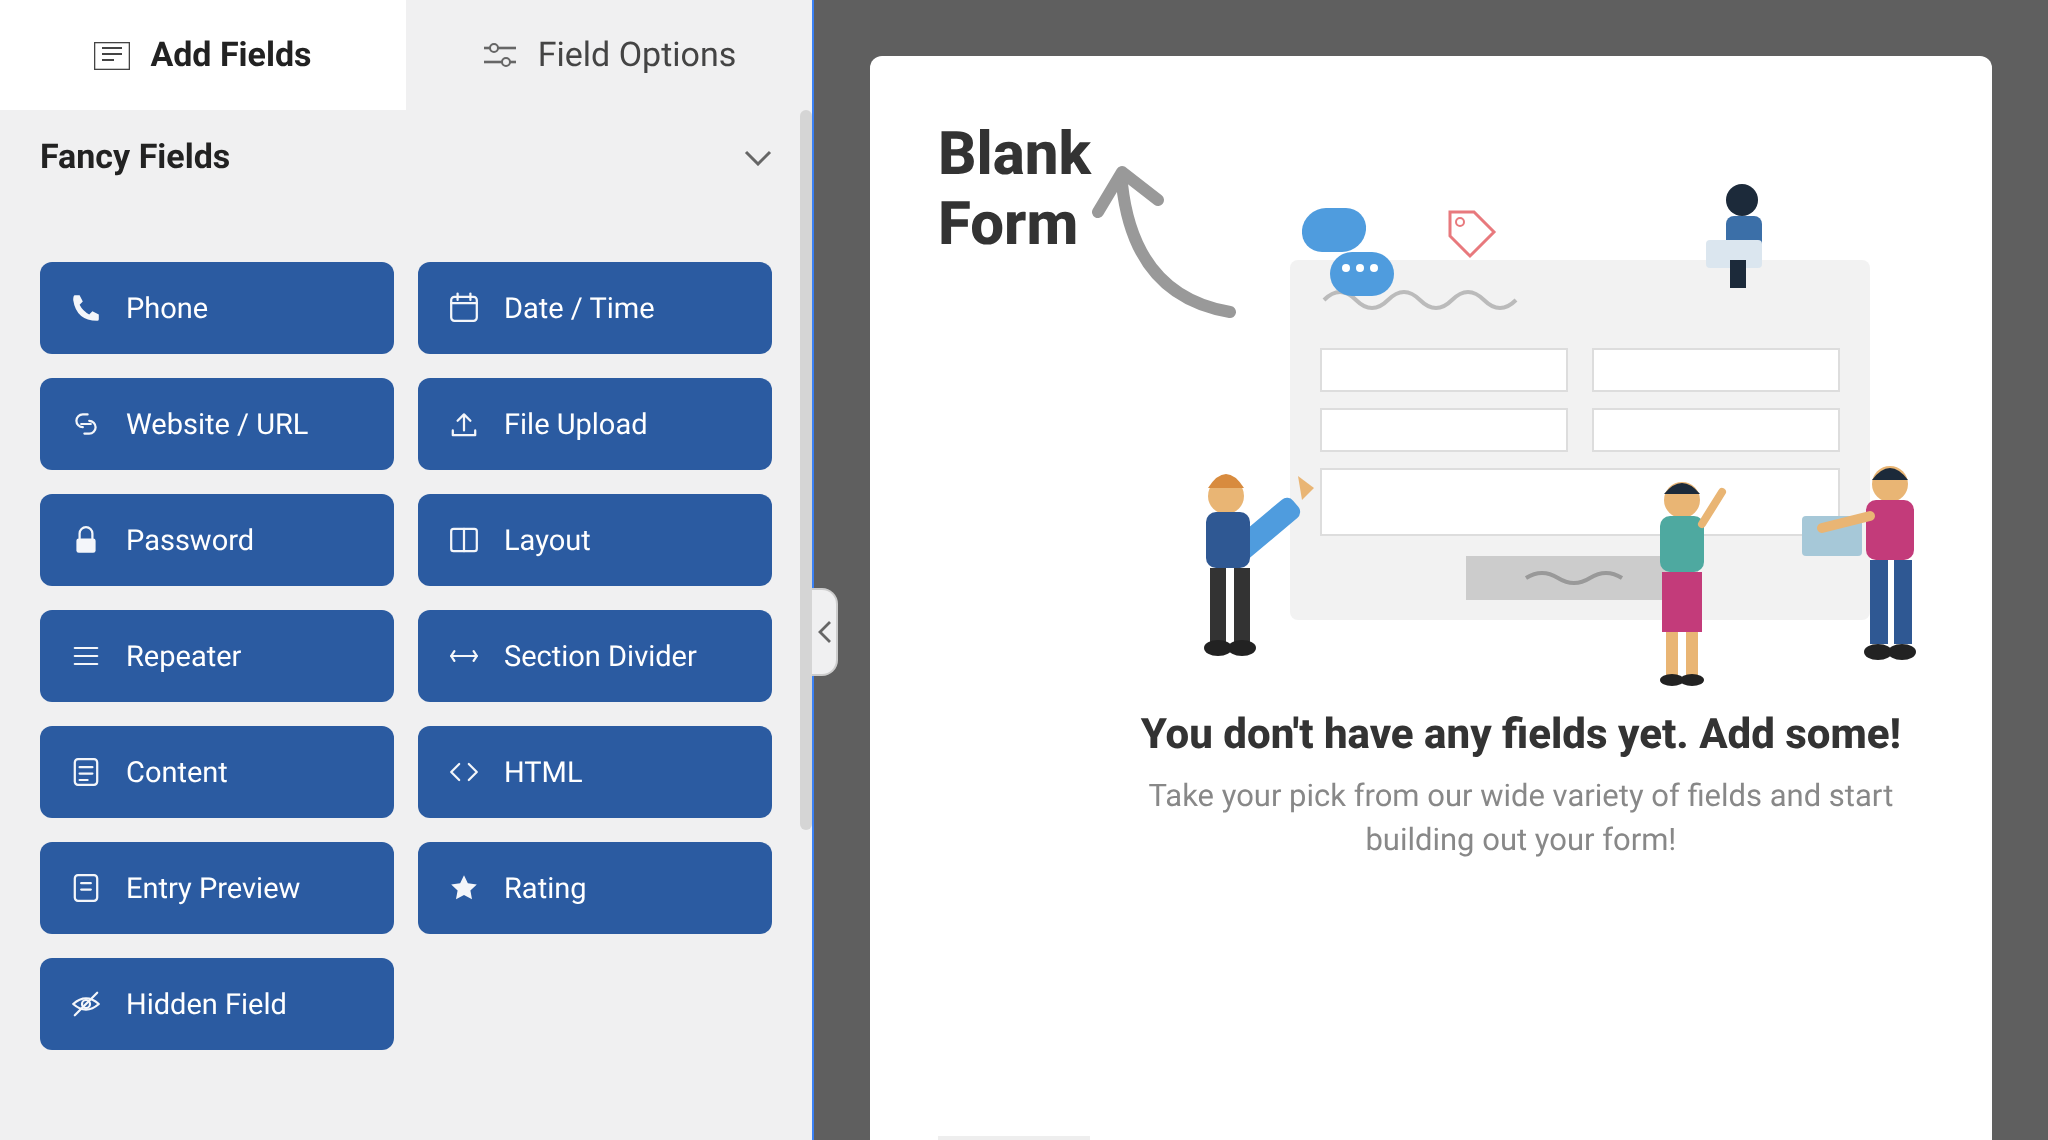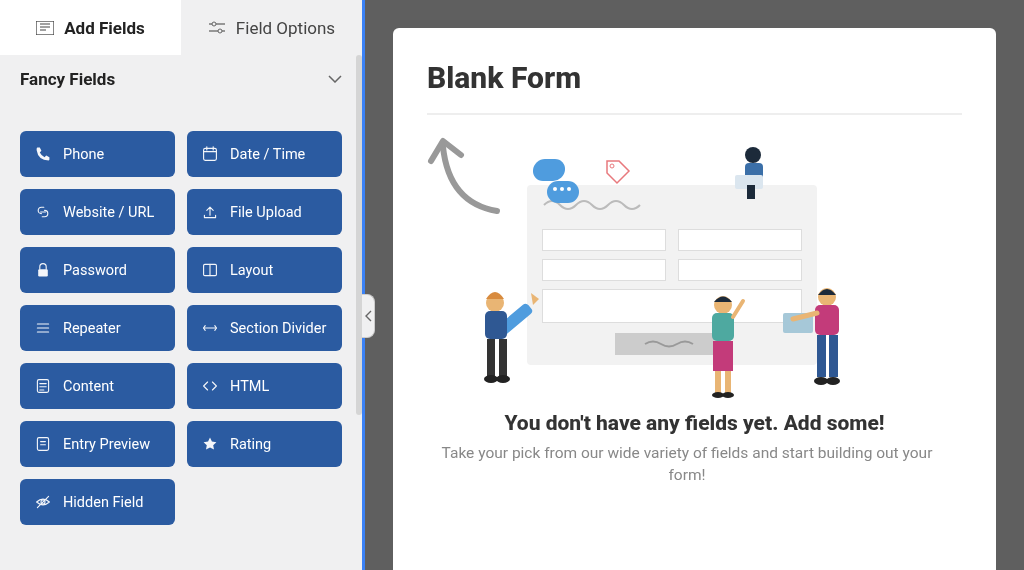--- a/index.html
+++ b/index.html
@@ -1,31 +1,31 @@
 <!DOCTYPE html>
 <html><head>
 <meta charset="utf-8">
 <style>
 * { margin: 0; padding: 0; box-sizing: border-box; font-family: -apple-system, BlinkMacSystemFont, "Segoe UI", Roboto, sans-serif; }
 body { width: 1024px; height: 570px; display: flex; overflow: hidden; background: #f0f0f1; }
-.sidebar { width: 365px; background: #f0f0f1; display: flex; flex-direction: column; border-right: 3px solid #3b82f6; position: relative; }
+.sidebar { width: 407px; background: #f0f0f1; display: flex; flex-direction: column; border-right: 1px solid #3b82f6; position: relative; }
 .tabs { display: flex; height: 55px; }
 .tab { flex: 1; display: flex; align-items: center; justify-content: center; gap: 10px; cursor: pointer; font-size: 17px; color: #444; }
 .tab.active { background: #fff; font-weight: 700; color: #222; }
 .tab .ticon { display: inline-flex; }
 .section-header { display: flex; align-items: center; justify-content: space-between; padding: 14px 20px 10px; cursor: pointer; }
 .section-header span { font-size: 17px; font-weight: 700; color: #222; }
 .fields-wrap { padding: 0 20px 20px; overflow: hidden; margin-top: 32px; }
 .fields-grid { display: grid; grid-template-columns: 1fr 1fr; gap: 12px; }
 .field-btn { background: #2b5ba1; color: #fff; border: none; border-radius: 6px; height: 46px; display: flex; align-items: center; padding: 0 15px; gap: 12px; cursor: pointer; font-size: 14.5px; font-weight: 400; text-align: left; }
 .field-btn .ficon { width: 16px; height: 16px; display: inline-flex; align-items: center; justify-content: center; opacity: .95; flex-shrink: 0; }
 .scrollbar { position: absolute; right: 0; top: 55px; width: 6px; height: 360px; background: #c9c9c9; border-radius: 3px; opacity: .7; }
 .collapse-handle { position: absolute; right: -13px; top: 294px; width: 13px; height: 44px; background: #f0f0f1; border: 1px solid #ccc; border-left: none; border-radius: 0 8px 8px 0; display: flex; align-items: center; justify-content: center; cursor: pointer; }
 .canvas { flex: 1; background: #5f5f5f; padding: 28px 28px 0 28px; overflow: hidden; }
-.form-card { background: #fff; border-radius: 6px 6px 0 0; height: 100%; padding: 32px 34px 0; display: flex; flex-direction: column; }
+.form-card { background: #fff; border-radius: 6px 6px 0 0; height: 100%; padding: 32px 34px 0; display: flex; flex-direction: row; }
 .form-title { font-size: 30px; font-weight: 800; color: #333; padding-bottom: 18px; border-bottom: 2px solid #eee; }
 .empty { flex: 1; display: flex; flex-direction: column; position: relative; padding-top: 14px; }
 .arrow { position: absolute; left: 0; top: 14px; }
 .illus { position: relative; width: 430px; height: 270px; margin-top: 8px; }
 .form-box { position: absolute; left: 100px; top: 48px; width: 290px; height: 180px; background: #f2f2f2; border-radius: 4px; }
 .scribble { position: absolute; left: 115px; top: 58px; }
 .row2 { position: absolute; display: flex; gap: 12px; }
 .inp { background: #fff; border: 1px solid #ddd; height: 22px; }
 .r1 { left: 115px; top: 92px; } .r1 .inp { width: 124px; }
 .r2 { left: 115px; top: 122px; } .r2 .inp { width: 124px; }

